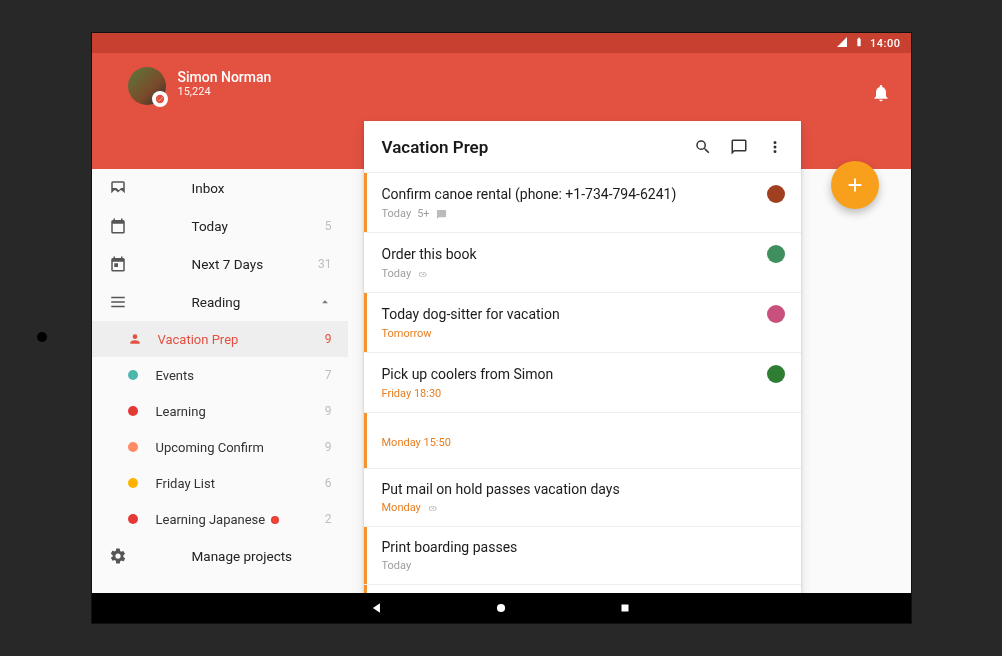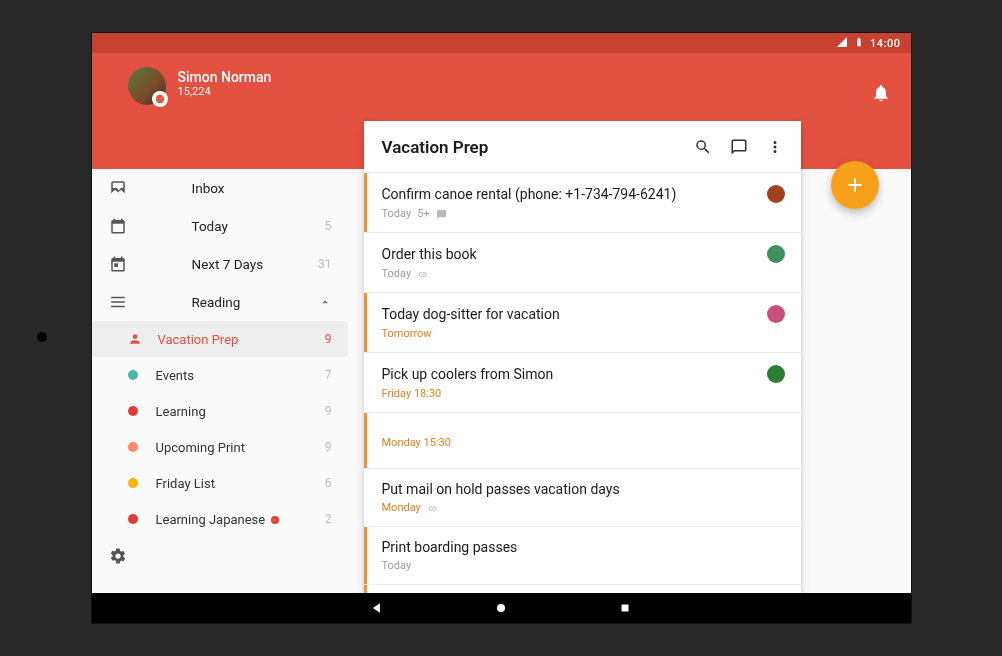--- a/index.html
+++ b/index.html
@@ -338,41 +338,42 @@
               <span class="label">Events</span>
               <span class="count">7</span>
             </div>
             <div class="side-sub">
               <span class="bullet" style="background: rgb(229, 57, 53);"></span>
               <span class="label">Learning</span>
               <span class="count">9</span>
             </div>
             <div class="side-sub">
               <span class="bullet" style="background: rgb(255, 138, 101);"></span>
-              <span class="label">Upcoming Print</span>
+              <span class="label">Upcoming Confirm</span>
               <span class="count">9</span>
             </div>
             <div class="side-sub">
               <span class="bullet" style="background: rgb(255, 179, 0);"></span>
               <span class="label">Friday List</span>
               <span class="count">6</span>
             </div>
             <div class="side-sub">
               <span class="bullet" style="background: rgb(229, 57, 53);"></span>
               <span class="label">Learning Japanese<span class="jp-dot"></span></span>
               <span class="count">2</span>
             </div>
           </div>
 
         <div class="side-item" style="padding-left:16px;">
           <span class="icon">
             <svg viewBox="0 0 24 24">
                 <path d="M19.14 12.94a7.14 7.14 0 0 0 .05-.94 7.14 7.14 0 0 0-.05-.94l2.03-1.58a.5.5 0 0 0 .12-.64l-1.92-3.32a.5.5 0 0 0-.6-.22l-2.39.96a7.03 7.03 0 0 0-1.62-.94l-.36-2.54A.5.5 0 0 0 14 2h-4a.5.5 0 0 0-.49.42l-.36 2.54c-.58.24-1.12.55-1.62.94l-2.39-.96a.5.5 0 0 0-.6.22L2.62 8.48a.5.5 0 0 0 .12.64l2.03 1.58c-.03.31-.05.63-.05.94s.2.63.5.94L2.74 14.16a.5.5 0 0 0-.12.64l1.92 3.32c.13.22.39.31.6.22l2.39-.96c.5.39 1.04.7 1.62.94l.36 2.54A.5.5 0 0 0 10 22h4a.5.5 0 0 0 .49-.42l.36-2.54c.58-.24 1.12-.55 1.62-.94l2.39.96c.21.09.47 0 .6-.22l1.92-3.32a.5.5 0 0 0-.12-.64l-2.03-1.58zM12 15.5A3.5 3.5 0 1 1 12 8.5a3.5 3.5 0 0 1 0 7z"></path>
               </svg>
           </span>
+          <span class="label">Manage projects</span>
         </div>
 
       </div>
     </div>
 
     <div class="task-panel">
       <div class="task-head">
         <div class="task-title">Vacation Prep</div>
         <div class="hicon">
           <svg viewBox="0 0 24 24">
@@ -432,21 +433,21 @@
               <span class="title">Pick up coolers from Simon</span>
               <span class="assignee" style="background: rgb(46, 125, 50);"></span>
             </div>
             <div class="row2 warn">
               <span>Friday 18:30</span>
             </div>
           </div>
           <div class="task-item">
             <div class="accent" style="background: rgb(245, 147, 49);"></div>
             <div class="row2 warn">
-              <span>Monday 15:30</span>
+              <span>Monday 15:50</span>
             </div>
           </div>
           <div class="task-item">
             <div class="row1">
               <span class="title">Put mail on hold passes vacation days</span>
             </div>
             <div class="row2 warn">
               <span>Monday</span>
               <span class="metaicon"><svg viewBox="0 0 24 24">
                   <path d="M3.9 12a5 5 0 0 1 5-5h3v2h-3a3 3 0 0 0 0 6h3v2h-3a5 5 0 0 1-5-5zm7 1h4v-2h-4v2zm5-6h-3v2h3a3 3 0 0 1 0 6h-3v2h3a5 5 0 0 0 0-10z"></path>

